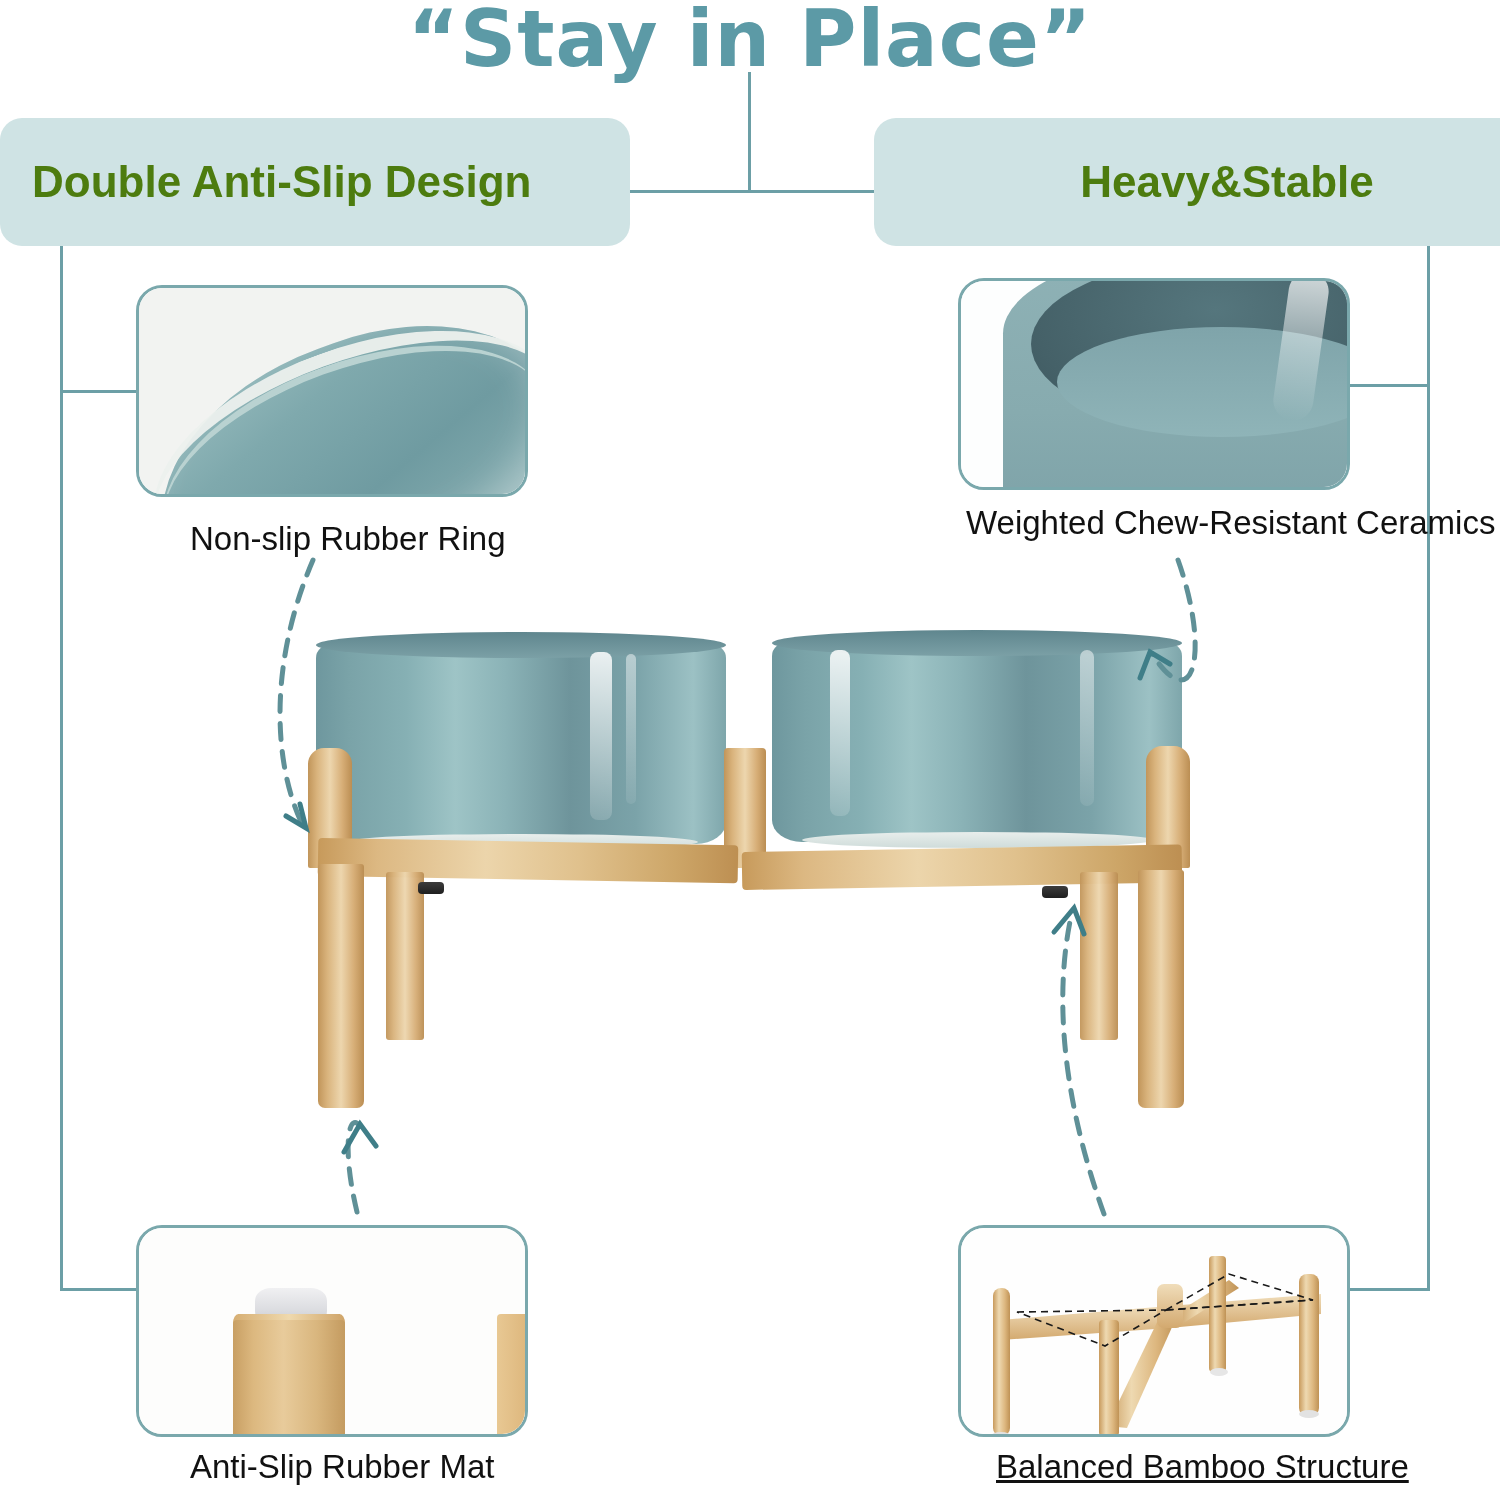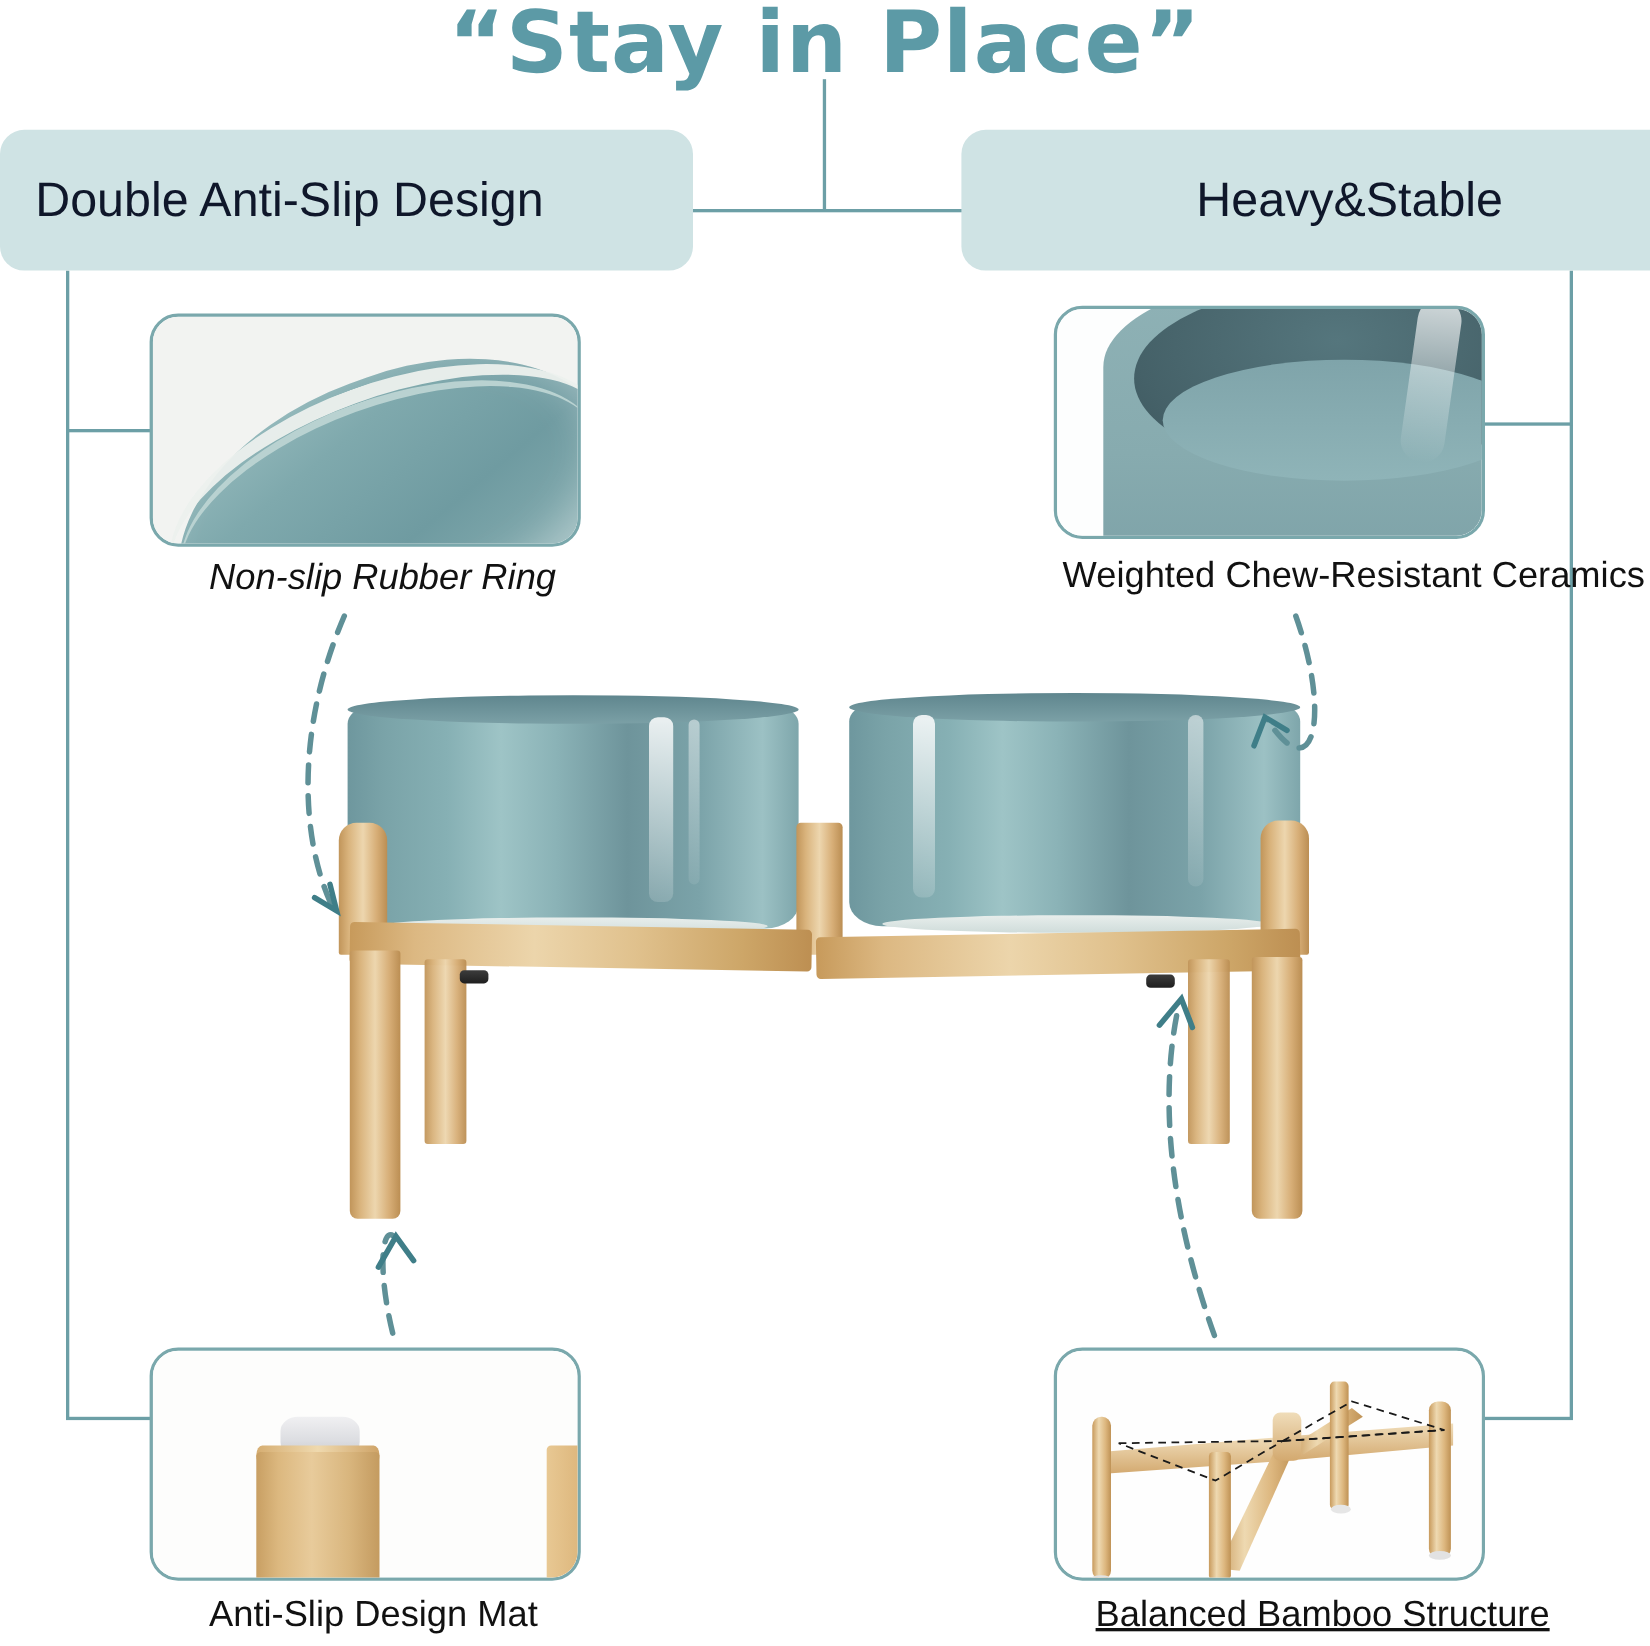--- a/index.html
+++ b/index.html
@@ -33,22 +33,22 @@
   .ln-v { width: 3px; }
   .ln-h { height: 3px; }
 
   
   .pill {
     position: absolute;
     background: #cfe3e4;
     border-radius: 22px;
     display: flex;
     align-items: center;
-    color: #0f172a;
-    font-weight: normal;
+    color: #4d7c0f;
+    font-weight: bold;
     font-size: 44px;
     font-family: "Liberation Sans", sans-serif;
   }
   .pill.left  { left: 0px;   top: 118px; width: 630px; height: 128px; padding-left: 32px; }
   .pill.right { left: 874px; top: 118px; width: 658px; height: 128px; justify-content: center; padding-left: 48px; }
 
   
   .inset {
     position: absolute;
     border: 3px solid #7aa8ac;
@@ -62,21 +62,21 @@
   .inset-br { left: 958px;  top: 1225px; width: 392px; height: 212px; }
 
   
   .cap {
     position: absolute;
     font-size: 33px;
     color: #111;
     font-family: "Liberation Sans", sans-serif;
     white-space: nowrap;
   }
-  .cap-tl { left: 190px;  top: 505px; font-style: italic; }
+  .cap-tl { left: 190px;  top: 520px; }
   .cap-tr { left: 966px;  top: 504px; }
   .cap-bl { left: 190px;  top: 1448px; }
   .cap-br { left: 996px;  top: 1448px; text-decoration: underline; }
 
   
 
   
   .tl-art { position:absolute; inset:0; background:#f2f3f1; }
   .tl-bowl {
     position: absolute;
@@ -235,21 +235,21 @@
 <div class="cap cap-tr">Weighted Chew-Resistant Ceramics</div>
 
 <div class="inset inset-bl">
   <div class="bl-art">
     <div class="bl-side"></div>
     <div class="bl-cap"></div>
     <div class="bl-leg-top"></div>
     <div class="bl-leg"></div>
   </div>
 </div>
-<div class="cap cap-bl">Anti-Slip Design Mat</div>
+<div class="cap cap-bl">Anti-Slip Rubber Mat</div>
 
 <div class="inset inset-br">
   <div class="br-art">
     <svg width="392" height="212" viewBox="0 0 392 212">
       <defs>
         <linearGradient id="bw" x1="0" y1="0" x2="1" y2="0">
           <stop offset="0" stop-color="#c89a5c"></stop>
           <stop offset="0.35" stop-color="#eed9b1"></stop>
           <stop offset="0.7" stop-color="#ddb77f"></stop>
           <stop offset="1" stop-color="#bf9255"></stop>

